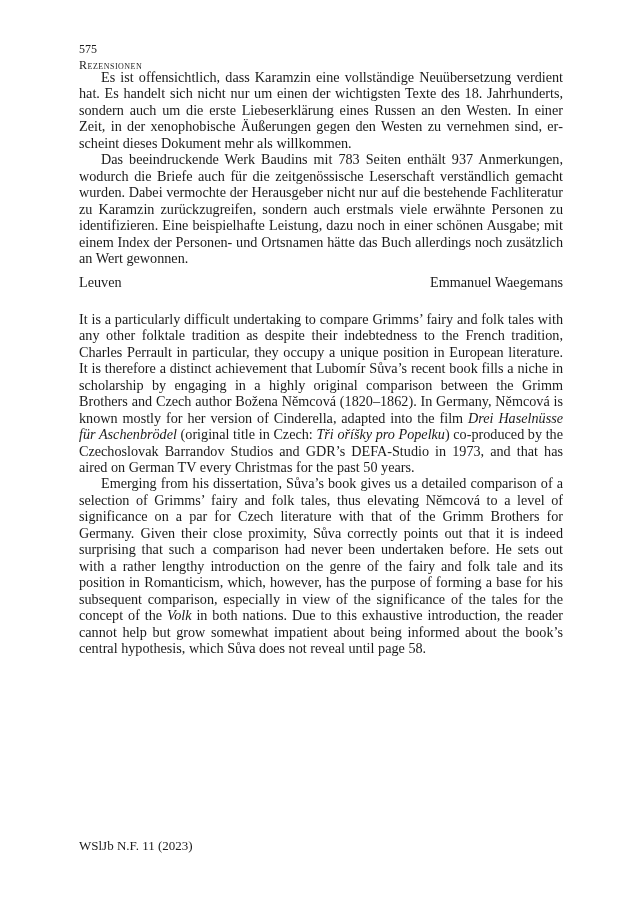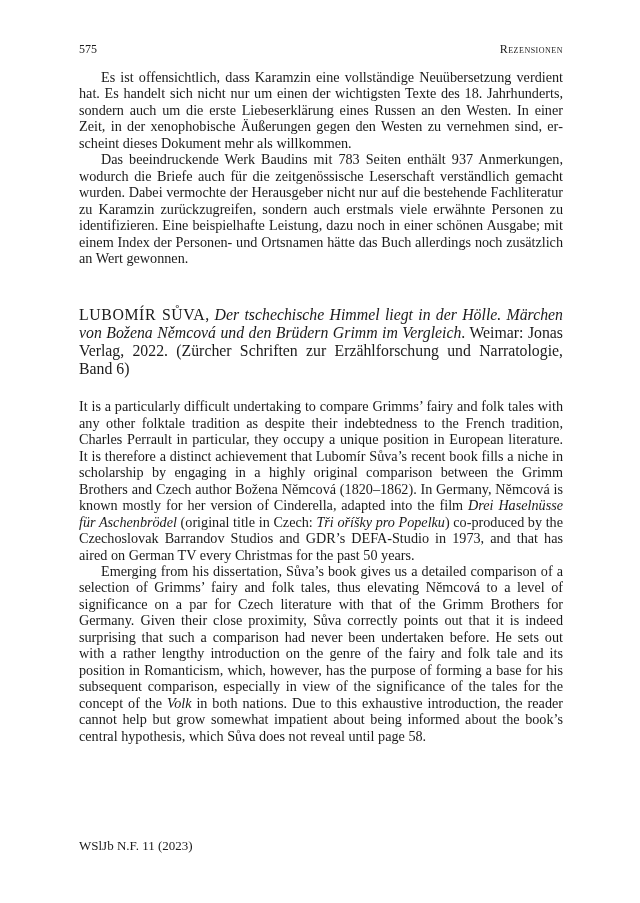--- a/index.html
+++ b/index.html
@@ -2,21 +2,21 @@
 <html><head>
 <meta charset="utf-8">
 <style>
   html, body { margin: 0; padding: 0; background: #ffffff; }
   body { width: 640px; height: 903px; position: relative; overflow: hidden;
          font-family: "DejaVu Serif", "Liberation Serif", serif; color: #1a1a1a; }
   .page { position: absolute; left: 79px; top: 0; width: 484px; }
   .running-head { position: absolute; top: 42px; left: 0; width: 484px; height: 16px;
                   font-size: 12px; font-family: "Liberation Serif", serif; }
   .page-num { position: absolute; left: 0; top: 0; }
-  .section-title { position: absolute; left: 0; width: 484px; text-align: right; top: 0;
+  .section-title { position: absolute; left: 0; width: 484px; text-align: left; top: 16px;
                    font-variant: small-caps; letter-spacing: 0.5px; }
   .body { position: absolute; top: 69px; left: 0; width: 484px;
           font-family: "Liberation Serif", serif; font-size: 14.2px; line-height: 16.45px; }
   p { margin: 0; text-align: justify; hyphens: manual; }
   p.indent { text-indent: 22px; }
   .signoff { display: flex; justify-content: space-between; margin-top: 8px; }
   .review-heading { margin-top: 40px; font-size: 15.8px; line-height: 18px; text-align: justify; }
   .author-caps { letter-spacing: 0.6px; }
   .review-body { margin-top: 20px; }
   i { font-style: italic; }
@@ -28,22 +28,25 @@
 
 <div class="page">
   <div class="running-head">
     <span class="page-num">575</span>
     <span class="section-title">Rezensionen</span>
   </div>
 
   <div class="body">
     <p class="indent">Es ist offensichtlich, dass Karamzin eine vollständige Neuübersetzung verdient hat. Es handelt sich nicht nur um einen der wichtigsten Texte des 18. Jahrhunderts, sondern auch um die erste Liebeserklärung eines Russen an den Westen. In einer Zeit, in der xenophobische Äußerungen gegen den Westen zu vernehmen sind, er­scheint dieses Dokument mehr als willkommen.</p>
     <p class="indent">Das beeindruckende Werk Baudins mit 783 Seiten enthält 937 Anmerkungen, wodurch die Briefe auch für die zeitgenössische Leserschaft verständlich gemacht wurden. Dabei vermochte der Herausgeber nicht nur auf die bestehende Fachlitera­tur zu Karamzin zurückzugreifen, sondern auch erstmals viele erwähnte Personen zu identifizieren. Eine beispielhafte Leistung, dazu noch in einer schönen Ausgabe; mit einem Index der Personen- und Ortsnamen hätte das Buch allerdings noch zu­sätzlich an Wert gewonnen.</p>
+    <div class="signoff">
+      <span>Leuven</span>
+      <span>Emmanuel Waegemans</span>
+    </div>
 
-    <p class="review-heading"><span class="author-caps">LUBOMÍR SŮVA</span>, <i>Der tschechische Himmel liegt in der Hölle. Märchen von Božena Němcová und den Brüdern Grimm im Vergleich</i><span>. Weimar: Jonas Verlag, 2022. (Zürcher Schriften zur Erzählforschung und Narratologie, Band 6)</span></p>
 
     <div class="review-body">
       <p><span>It is a particularly difficult undertaking to compare Grimms’ fairy and folk tales with any other folktale tradition as despite their indebtedness to the French tradition, Charles Perrault in particular, they occupy a unique position in European literature. It is therefore a distinct achievement that Lubomír Sůva’s recent book fills a niche in scholarship by engaging in a highly original comparison between the Grimm Brothers and Czech author Božena Němcová (1820–1862). In Germany, Němcová is known mostly for her version of Cinderella, adapted into the film </span><i>Drei Haselnüsse für Aschenbrödel</i><span> (original title in Czech: </span><i>Tři oříšky pro Popelku</i><span>) co-produced by the Czechoslovak Barrandov Studios and GDR’s DEFA-Studio in 1973, and that has aired on German TV every Christmas for the past 50 years.</span></p>
       <p class="indent"><span>Emerging from his dissertation, Sůva’s book gives us a detailed comparison of a selection of Grimms’ fairy and folk tales, thus elevating Němcová to a level of signifi­cance on a par for Czech literature with that of the Grimm Brothers for Germany. Given their close proximity, Sůva correctly points out that it is indeed surprising that such a comparison had never been undertaken before. He sets out with a rather lengthy introduction on the genre of the fairy and folk tale and its position in Ro­manticism, which, however, has the purpose of forming a base for his subsequent comparison, especially in view of the significance of the tales for the concept of the </span><i>Volk</i><span> in both nations. Due to this exhaustive introduction, the reader cannot help but grow somewhat impatient about being informed about the book’s central hypothesis, which Sůva does not reveal until page 58.</span></p>
     </div>
   </div>
 
   <div class="footer">WSlJb N.F. 11 (2023)</div>
 </div>
 

